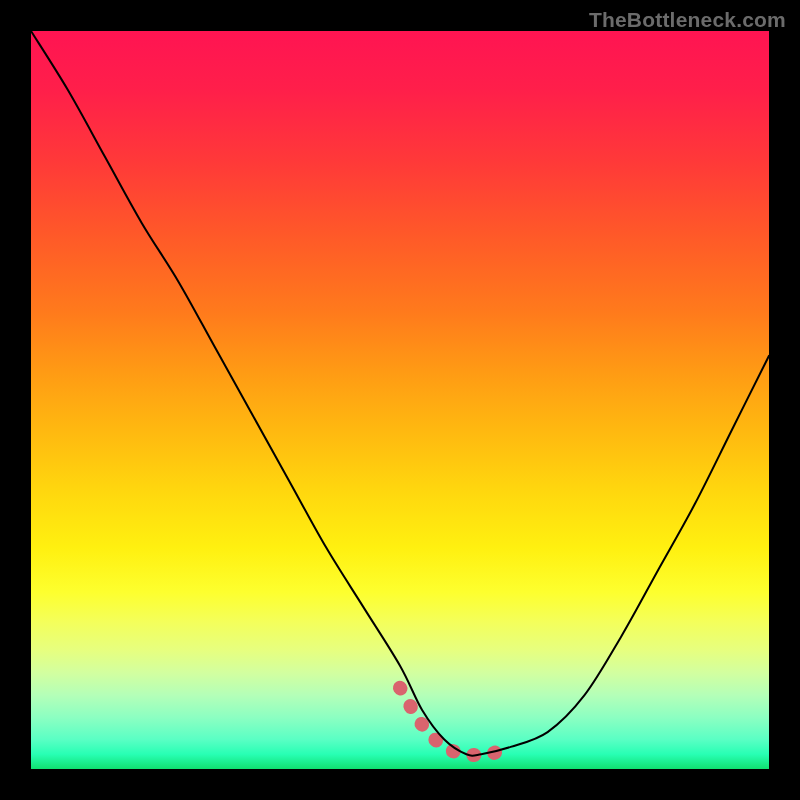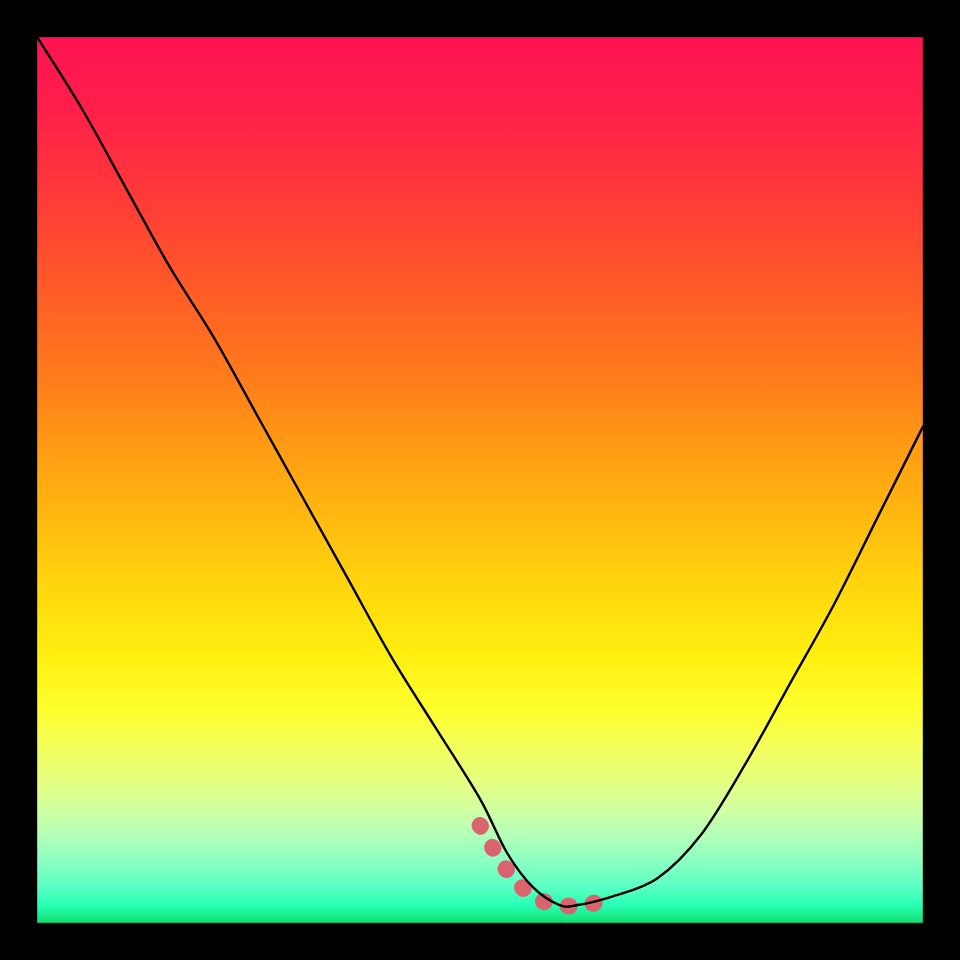--- a/index.html
+++ b/index.html
@@ -69,20 +69,21 @@
     stroke: #000;
     stroke-width: 2;
     stroke-linejoin: round;
     stroke-linecap: round;
   }
 </style>
 </head>
 <body>
 
 <div class="stage">
+  <div class="watermark">TheBottleneck.com</div>
 
   <div class="plot-area">
     <svg class="curve" viewBox="0 0 738 738">
       <path id="ideal-band-path" class="ideal-band" d="M 369 656.8199999999999 C 372.7 663.0, 383.8 683.9, 391.1 693.7 C 398.5 703.6, 405.9 710.9, 413.3 715.9 C 420.7 720.8, 428.0 722.0, 435.4 723.2 C 442.8 724.5, 450.2 724.5, 457.6 723.2 C 464.9 722.0, 476.0 717.1, 479.7 715.9"></path>
       <path id="main-curve-path" class="main-curve" d="M 0 0 C 6.1 9.8, 24.6 38.1, 36.9 59.0 C 49.2 79.9, 61.5 103.3, 73.8 125.5 C 86.1 147.6, 98.4 171.0, 110.7 191.9 C 123.0 212.8, 135.3 230.0, 147.6 250.9 C 159.9 271.8, 172.2 295.2, 184.5 317.3 C 196.8 339.5, 209.1 361.6, 221.4 383.8 C 233.7 405.9, 246.0 428.0, 258.3 450.2 C 270.6 472.3, 282.9 495.7, 295.2 516.6 C 307.5 537.5, 319.8 556.0, 332.1 575.6 C 344.4 595.3, 359.2 617.5, 369.0 634.7 C 378.8 651.9, 383.8 666.7, 391.1 679.0 C 398.5 691.3, 405.9 701.1, 413.3 708.5 C 420.7 715.9, 429.3 720.8, 435.4 723.2 C 441.6 725.7, 442.8 724.5, 450.2 723.2 C 457.6 722.0, 468.6 719.5, 479.7 715.9 C 490.8 712.2, 504.3 709.7, 516.6 701.1 C 528.9 692.5, 541.2 680.2, 553.5 664.2 C 565.8 648.2, 578.1 626.1, 590.4 605.2 C 602.7 584.3, 615.0 560.9, 627.3 538.7 C 639.6 516.6, 651.9 495.7, 664.2 472.3 C 676.5 448.9, 688.8 423.1, 701.1 398.5 C 713.4 373.9, 731.9 337.0, 738.0 324.7"></path>
     </svg>
   </div>
 </div>
 
 </body></html>

